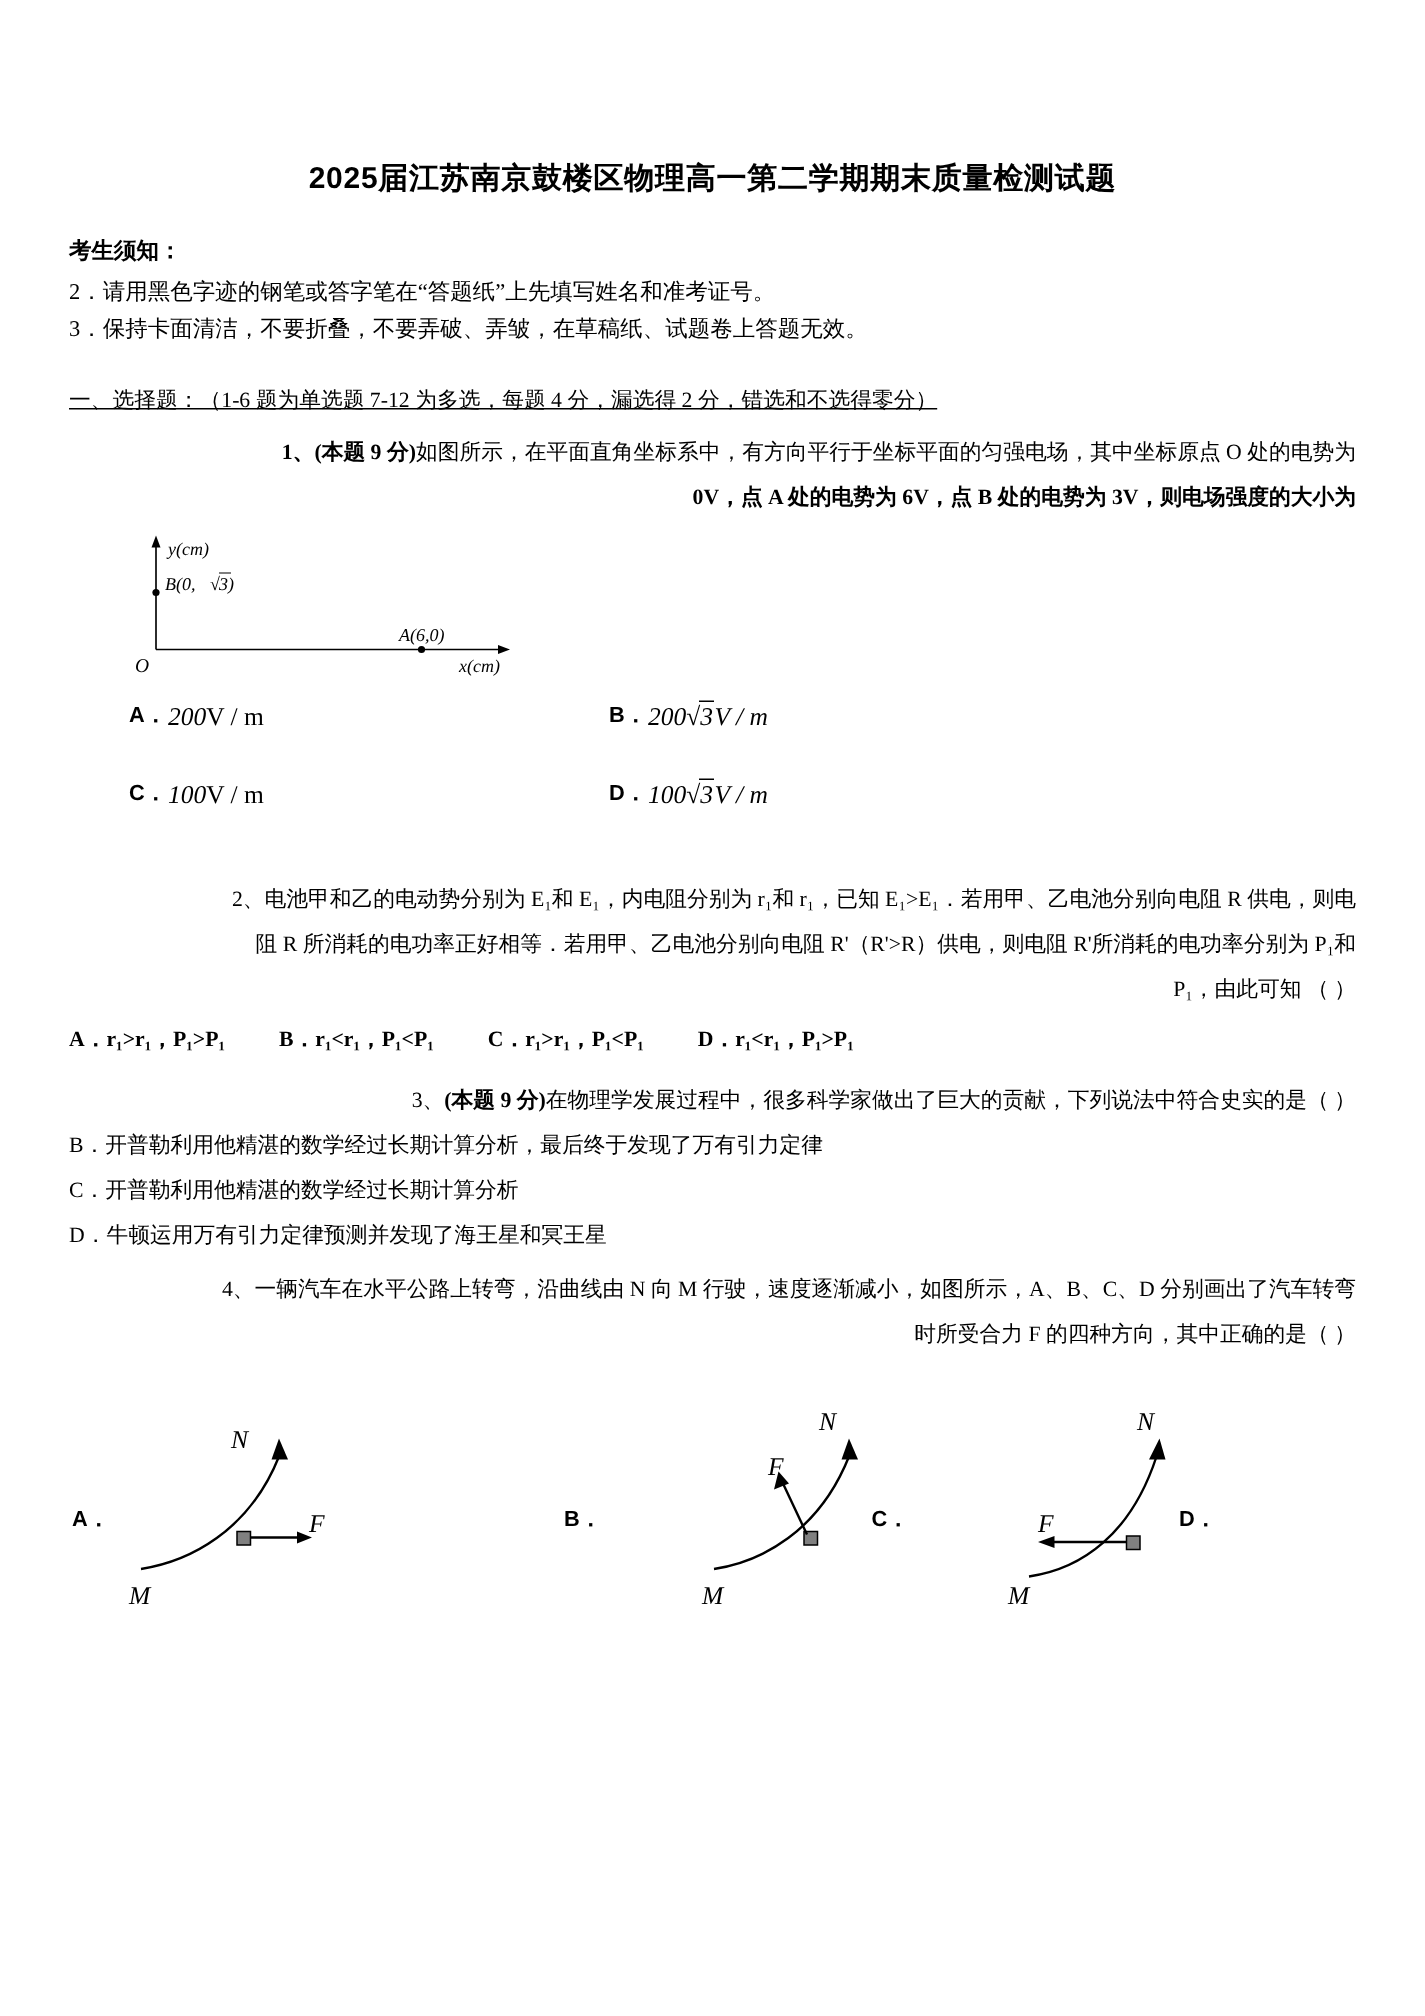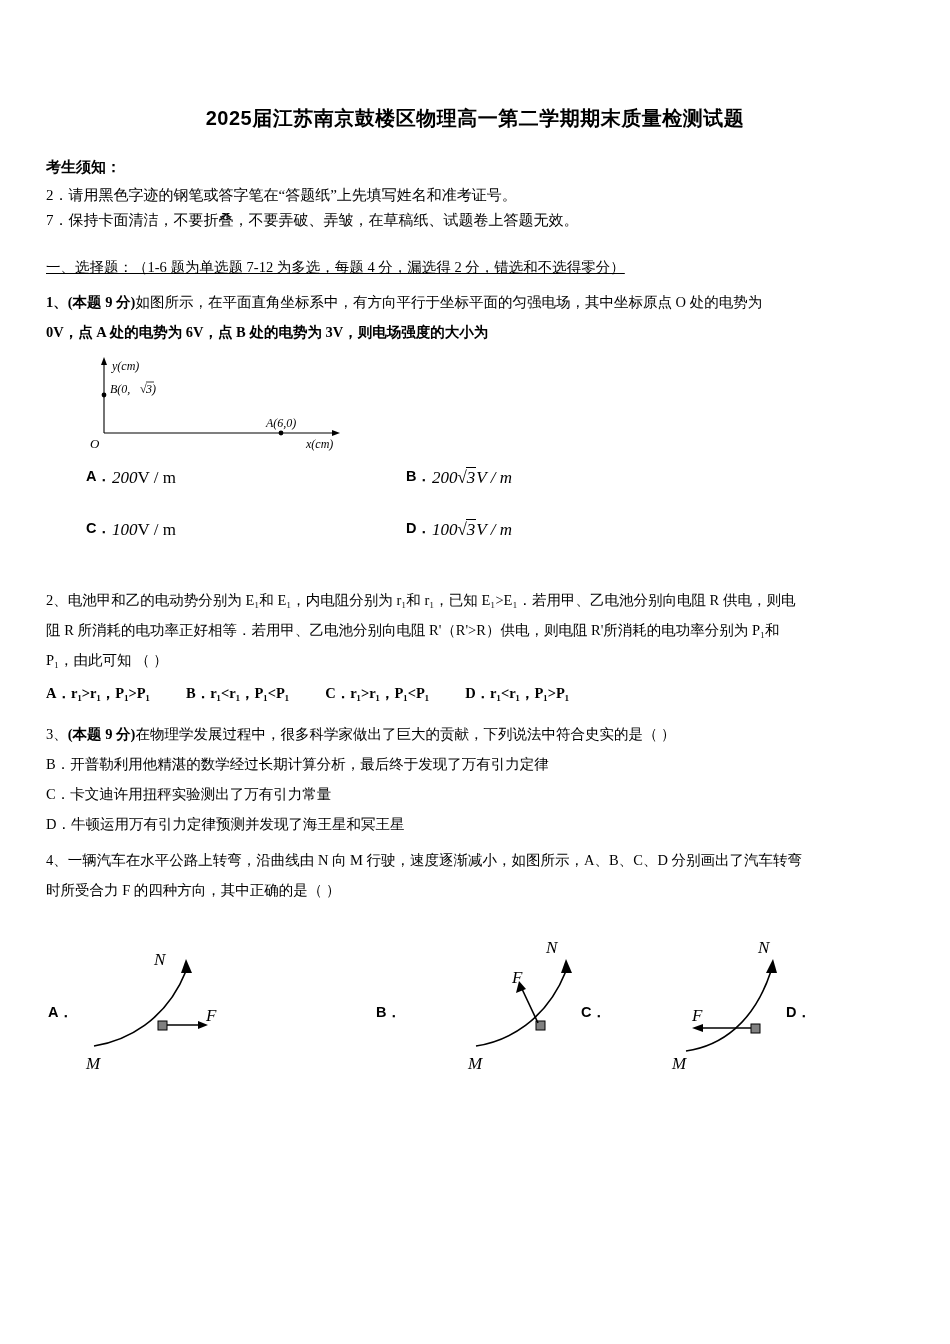--- a/index.html
+++ b/index.html
@@ -49,20 +49,21 @@
   .sec-head {
     font-size: 14.5px;
     margin: 22px 0 8px 0;
     line-height: 24px;
     text-decoration: underline;
   }
   .q {
     font-size: 14.5px;
     line-height: 30px;
     margin: 0;
+    text-align: right;
   }
   .bold { font-weight: bold; }
   .mathup { font-style: normal; }
   .q1-figure {
     position: relative;
     height: 110px;
     margin: 6px 0 4px 30px;
     width: 300px;
   }
   .ans2x2 {
@@ -124,21 +125,21 @@
 <body>
 
 <div class="page">
 
   <h1 class="title">2025届江苏南京鼓楼区物理高一第二学期期末质量检测试题</h1>
 
   <div class="content">
 
     <div class="notice-head">考生须知：</div>
     <p class="notice-line">2．请用黑色字迹的钢笔或答字笔在“答题纸”上先填写姓名和准考证号。</p>
-    <p class="notice-line">7．保持卡面清洁，不要折叠，不要弄破、弄皱，在草稿纸、试题卷上答题无效。</p>
+    <p class="notice-line">3．保持卡面清洁，不要折叠，不要弄破、弄皱，在草稿纸、试题卷上答题无效。</p>
 
     <div class="sec-head">一、选择题：（1-6 题为单选题 7-12 为多选，每题 4 分，漏选得 2 分，错选和不选得零分）</div>
 
     <p class="q">
       <span class="bold">1、</span><span class="bold">(本题 9 分)</span><span>如图所示，在平面直角坐标系中，有方向平行于坐标平面的匀强电场，其中坐标原点 O 处的电势为</span>
     </p>
     <p class="q">
       <span class="bold">0V，点 A 处的电势为 6V，点 B 处的电势为 3V，则电场强度的大小为</span>
     </p>
 
@@ -206,21 +207,21 @@
       <span class="item bold">A．r₁&gt;r₁，P₁&gt;P₁</span>
       <span class="item bold">B．r₁&lt;r₁，P₁&lt;P₁</span>
       <span class="item bold">C．r₁&gt;r₁，P₁&lt;P₁</span>
       <span class="item bold">D．r₁&lt;r₁，P₁&gt;P₁</span>
     </div>
 
     <p class="q" style="margin-top:10px">
       <span>3、</span><span class="bold">(本题 9 分)</span><span>在物理学发展过程中，很多科学家做出了巨大的贡献，下列说法中符合史实的是（ ）</span>
     </p>
     <p class="subopt">B．开普勒利用他精湛的数学经过长期计算分析，最后终于发现了万有引力定律</p>
-    <p class="subopt">C．卡文迪许用扭秤实验测出了万有引力常量</p>
+    <p class="subopt">C．开普勒利用他精湛的数学经过长期计算分析</p>
     <p class="subopt">D．牛顿运用万有引力定律预测并发现了海王星和冥王星</p>
 
     <p class="q" style="margin-top:6px">
       <span>4、</span><span>一辆汽车在水平公路上转弯，沿曲线由 N 向 M 行驶，速度逐渐减小，如图所示，A、B、C、D 分别画出了汽车转弯</span>
     </p>
     <p class="q">时所受合力 F 的四种方向，其中正确的是（    ）</p>
 
     <div class="fig4">
       <span class="letter" style="left:2px; top:92px;">A．</span>
       <span class="letter" style="left:330px; top:92px;">B．</span>

